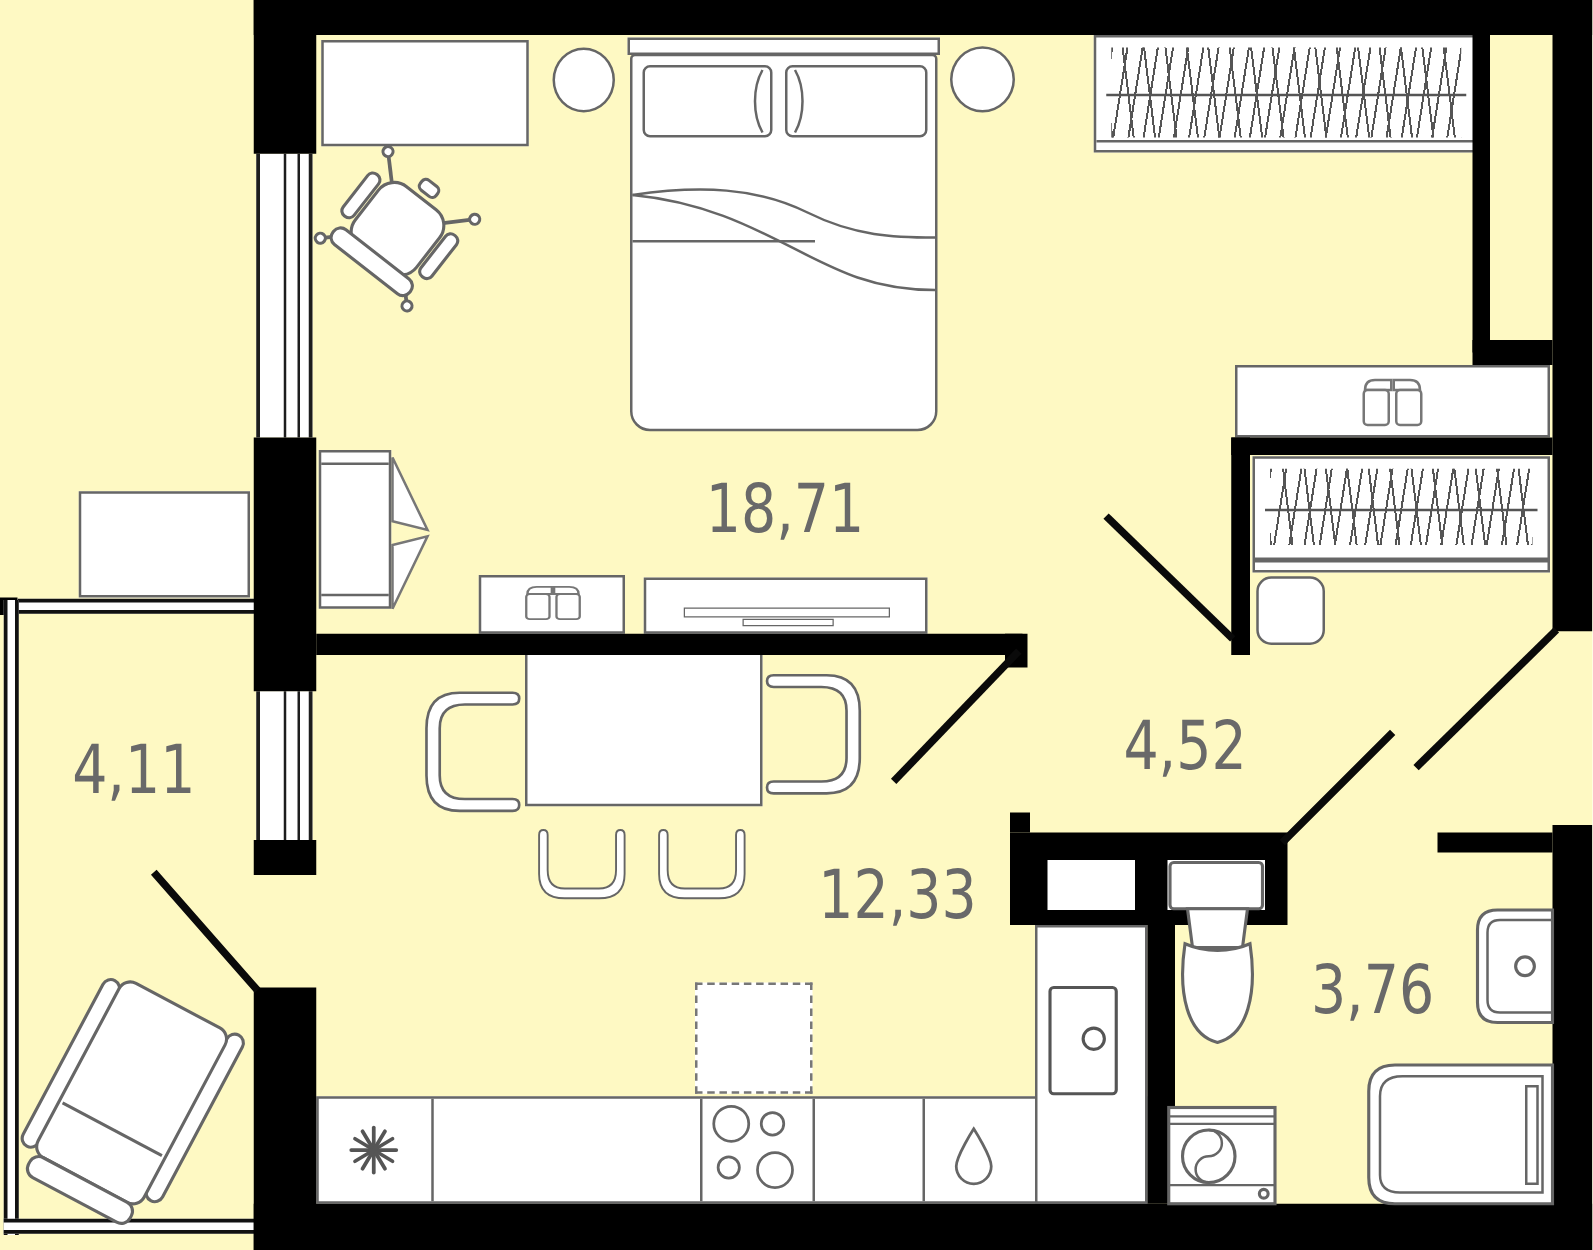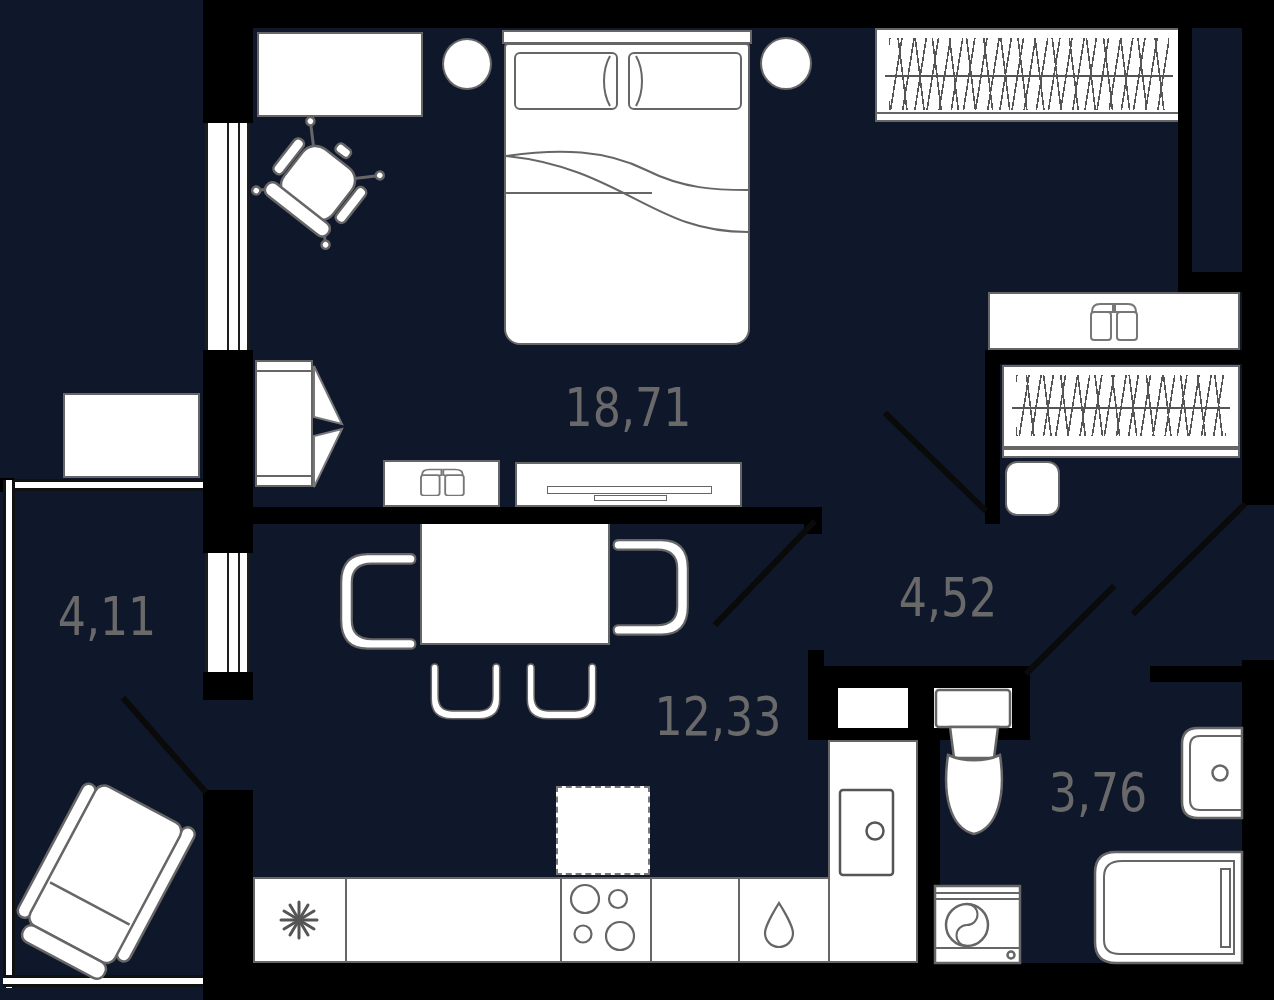--- a/index.html
+++ b/index.html
@@ -1,16 +1,16 @@
 <!DOCTYPE html>
 <html><head>
 <meta charset="utf-8">
 <style>
   html,body{margin:0;padding:0;background:#fff;}
-  #plan{position:relative;width:1274px;height:1000px;background:#0f172a;overflow:hidden;
+  #plan{position:relative;width:1274px;height:1000px;background:#fef9c3;overflow:hidden;
         font-family:"DejaVu Sans",sans-serif;}
   .w{position:absolute;background:#000;}
   .hole{position:absolute;background:#fff;}
   .f{position:absolute;background:#fff;border:2px solid #666;box-sizing:border-box;}
   .thin{position:absolute;background:#666;}
   .lbl{position:absolute;transform:translate(-50%,-50%) scaleX(.82);font-size:54px;color:#696969;
        white-space:nowrap;letter-spacing:0px;}
   .win{position:absolute;background:#fff;border-left:3px solid #1d1d1d;border-right:3px solid #1d1d1d;
        box-sizing:border-box;background-image:linear-gradient(90deg,#1d1d1d,#1d1d1d),linear-gradient(90deg,#1d1d1d,#1d1d1d);
        background-size:2px 100%,2px 100%;background-repeat:no-repeat;background-position:19px 0,30px 0;}

